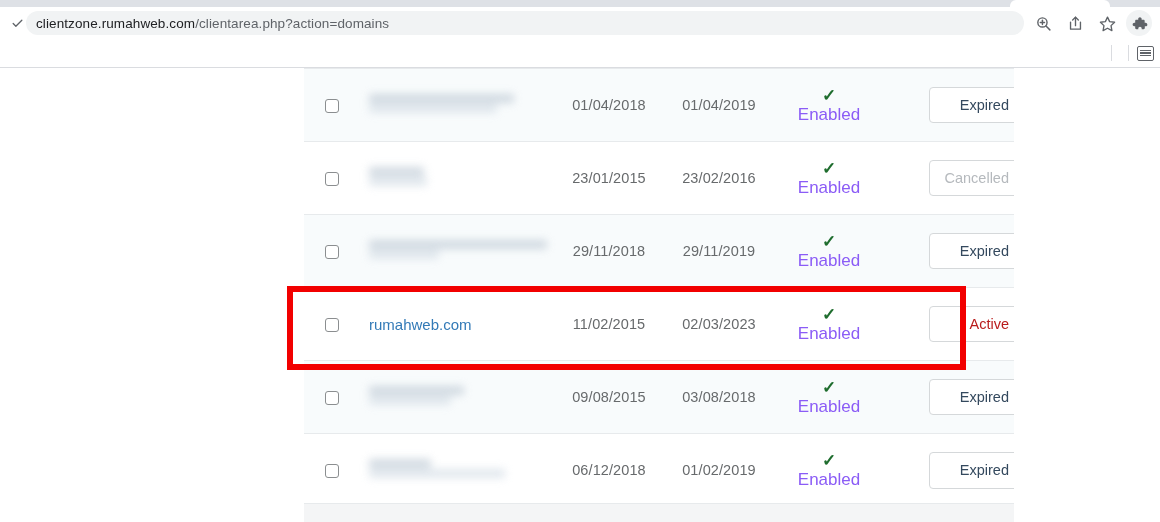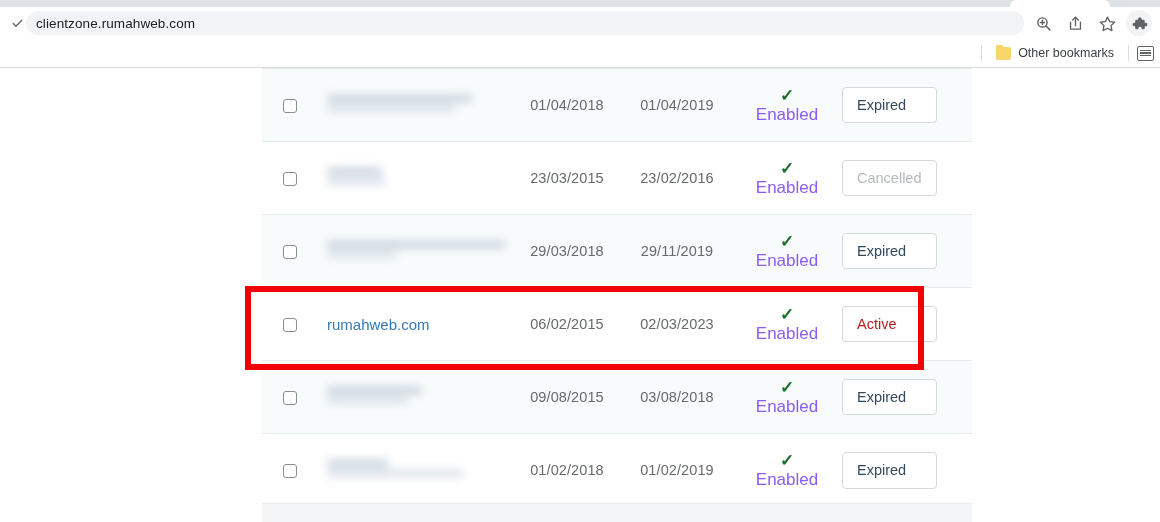--- a/index.html
+++ b/index.html
@@ -69,20 +69,21 @@
     padding: 2px 2px;
   }
   .bm-list-icon i {
     display: block; height: 1.3px; background: #5f6368; width: 100%;
   }
 
   
   #page-area {
     position: relative; width: 972px; height: 455px; background: #ffffff;
     overflow: hidden;
+    margin-left: 42px;
   }
 
   table.domains {
     position: absolute; left: 262px; top: 0; width: 874px;
     border-collapse: collapse; table-layout: fixed;
   }
   table.domains td {
     border-top: 1px solid #e7eaec;
     height: 73px; vertical-align: middle;
     font-size: 14.5px; color: #676a6c;
@@ -90,21 +91,21 @@
   }
   tr.row-odd td { background: #f8fbfc; }
   tr.row-even td { background: #ffffff; }
   tr.row-first td { border-top: 1px solid #e7eaec; }
 
   .col-check  { width: 55px;  text-align: center; }
   .col-domain { width: 195px; padding-left: 10px; }
   .col-reg    { width: 110px; text-align: center; }
   .col-exp    { width: 110px; text-align: center; }
   .col-auto   { width: 110px; text-align: center; }
-  .col-status { width: 140px; text-align: left; }
+  .col-status { width: 140px; text-align: right; }
   .col-act    { width: 154px; text-align: center; }
 
   .row-check {
     -webkit-appearance: none; appearance: none;
     width: 14px; height: 14px; border: 1px solid #8b8e90; border-radius: 3px;
     background: #ffffff; display: inline-block; vertical-align: middle;
   }
 
   .domain-link {
     color: #337ab7; font-size: 15px; text-decoration: none;
@@ -185,20 +186,21 @@
 
   <div class="omnibox-row">
     <div class="omni-left-icon">
       <svg width="13" height="13" viewBox="0 0 24 24" fill="none" stroke="#5f6368" stroke-width="2.4" stroke-linecap="round" stroke-linejoin="round">
           <polyline points="20 6 9 17 4 12"></polyline>
         </svg>
     </div>
 
     <div class="omni-field">
       <span class="url-host">clientzone.rumahweb.com</span>
+        <span class="url-path">/clientarea.php?action=domains</span>
     </div>
 
     <div class="omni-actions">
       <div class="omni-btn">
         <svg width="17" height="17" viewBox="0 0 24 24" fill="none" stroke="#5f6368" stroke-width="2" stroke-linecap="round">
             <circle cx="10.5" cy="10.5" r="6.5"></circle>
             <line x1="15.5" y1="15.5" x2="21" y2="21"></line>
              <line x1="7.5" y1="10.5" x2="13.5" y2="10.5"></line>
             <line x1="10.5" y1="7.5" x2="10.5" y2="13.5"></line>
           </svg>
@@ -221,24 +223,20 @@
                    c-.9 0-1.6.7-1.6 1.6V11H4.7c-1.3 0-2.4 1.1-2.4 2.4s1.1 2.4 2.4 2.4h1.2v2.7c0 .9.7 1.6 1.6 1.6h2.8v-1.2
                    c0-1.3 1.1-2.4 2.4-2.4s2.4 1.1 2.4 2.4v1.2h2.8c.9 0 1.6-.7 1.6-1.6V16h1.2c1.3 0 2.4-1.1 2.4-2.4
                    S21.8 11 20.5 11z"></path>
           </svg>
       </div>
     </div>
   </div>
 
   <div class="bookmarks-row">
     <div class="bm-sep"></div>
-    <div class="bm-folder">
-      <span class="folder-icon"></span>
-      <span>Other bookmarks</span>
-    </div>
     <div class="bm-sep"></div>
     <div class="bm-list-icon">
       <i></i>
         <i></i>
         <i></i>
     </div>
   </div>
 </div>
 
 <div id="page-area">
@@ -264,21 +262,21 @@
                 </svg>
               </span>
               <span class="act-caret">
                 <span class="caret-tri"></span>
               </span>
             </span></td>
         </tr>
         <tr class="row-even">
           <td class="col-check"><input type="checkbox" class="row-check" style=""></td>
           <td class="col-domain"><span class="blur-name" style="width: 58px;"><i style="left:0;top:1px;width:55px;height:9px;background:#c9d3dc;"></i><i style="left:0;top:11px;width:58px;height:9px;background:#dbe3ea;"></i></span></td>
-          <td class="col-reg date-cell">23/03/2015</td>
+          <td class="col-reg date-cell">23/01/2015</td>
           <td class="col-exp date-cell">23/02/2016</td>
           <td class="col-auto">
             <span class="autorenew">
               <span class="check">✓</span>
               <span class="lbl">Enabled</span>
             </span>
           </td>
           <td class="col-status"><span class="status-btn status-cancelled">Cancelled</span></td>
           <td class="col-act"><span class="act-group">
               <span class="act-main">
@@ -287,21 +285,21 @@
                 </svg>
               </span>
               <span class="act-caret">
                 <span class="caret-tri"></span>
               </span>
             </span></td>
         </tr>
         <tr class="row-odd">
           <td class="col-check"><input type="checkbox" class="row-check" style=""></td>
           <td class="col-domain"><span class="blur-name" style="width: 178px;"><i style="left:0;top:1px;width:178px;height:9px;background:#c9d3dc;"></i><i style="left:0;top:11px;width:70px;height:9px;background:#dbe3ea;"></i></span></td>
-          <td class="col-reg date-cell">29/03/2018</td>
+          <td class="col-reg date-cell">29/11/2018</td>
           <td class="col-exp date-cell">29/11/2019</td>
           <td class="col-auto">
             <span class="autorenew">
               <span class="check">✓</span>
               <span class="lbl">Enabled</span>
             </span>
           </td>
           <td class="col-status"><span class="status-btn status-expired">Expired</span></td>
           <td class="col-act"><span class="act-group">
               <span class="act-main">
@@ -310,21 +308,21 @@
                 </svg>
               </span>
               <span class="act-caret">
                 <span class="caret-tri"></span>
               </span>
             </span></td>
         </tr>
         <tr class="row-even">
           <td class="col-check"><input type="checkbox" class="row-check" style=""></td>
           <td class="col-domain"><a class="domain-link" href="#">rumahweb.com</a></td>
-          <td class="col-reg date-cell">06/02/2015</td>
+          <td class="col-reg date-cell">11/02/2015</td>
           <td class="col-exp date-cell">02/03/2023</td>
           <td class="col-auto">
             <span class="autorenew">
               <span class="check">✓</span>
               <span class="lbl">Enabled</span>
             </span>
           </td>
           <td class="col-status"><span class="status-btn status-active">Active</span></td>
           <td class="col-act"><span class="act-group">
               <span class="act-main">
@@ -356,21 +354,21 @@
                 </svg>
               </span>
               <span class="act-caret">
                 <span class="caret-tri"></span>
               </span>
             </span></td>
         </tr>
         <tr class="row-even">
           <td class="col-check"><input type="checkbox" class="row-check" style=""></td>
           <td class="col-domain"><span class="blur-name" style="width: 136px;"><i style="left:0;top:1px;width:62px;height:9px;background:#c9d3dc;"></i><i style="left:0;top:11px;width:136px;height:9px;background:#dbe3ea;"></i></span></td>
-          <td class="col-reg date-cell">01/02/2018</td>
+          <td class="col-reg date-cell">06/12/2018</td>
           <td class="col-exp date-cell">01/02/2019</td>
           <td class="col-auto">
             <span class="autorenew">
               <span class="check">✓</span>
               <span class="lbl">Enabled</span>
             </span>
           </td>
           <td class="col-status"><span class="status-btn status-expired">Expired</span></td>
           <td class="col-act"><span class="act-group">
               <span class="act-main">

